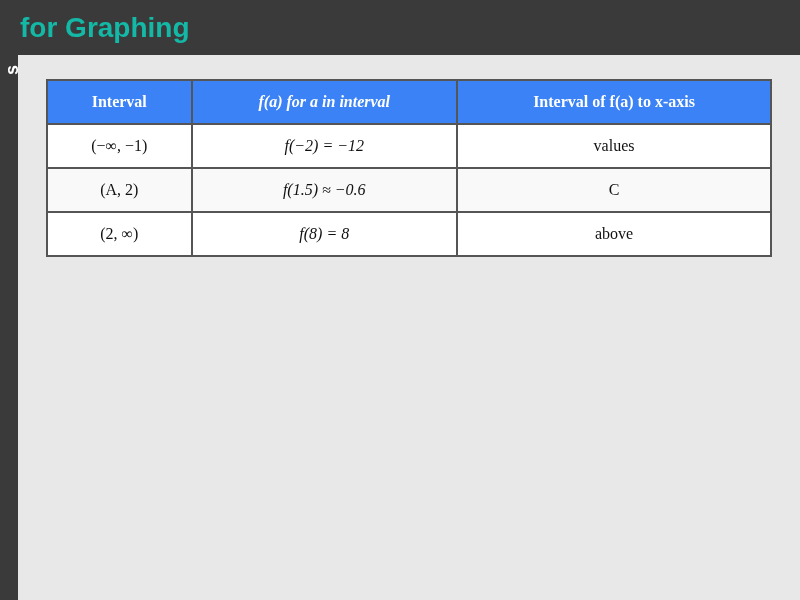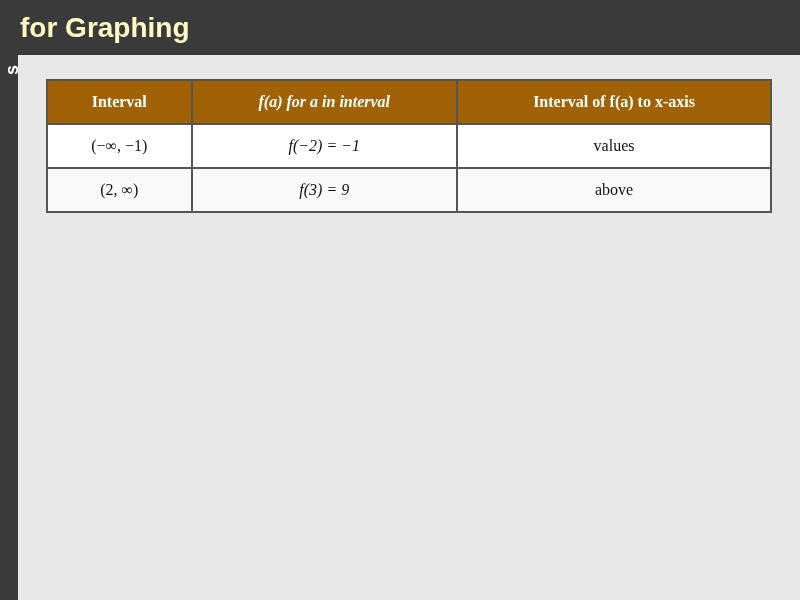--- a/index.html
+++ b/index.html
@@ -19,21 +19,21 @@
       left: 0;
       width: 100%;
       height: 55px;
       background: #3a3a3a;
       display: flex;
       align-items: center;
       padding-left: 20px;
     }
 
     .top-bar-title {
-      color: #fef9c3;
+      color: #14b8a6;
       font-size: 28px;
       font-weight: bold;
       font-family: Arial, sans-serif;
     }
 
     .sidebar {
       position: absolute;
       top: 55px;
       left: 0;
       width: 18px;
@@ -76,21 +76,21 @@
 
     th, td {
       border: 2px solid #555;
       padding: 12px 16px;
       text-align: center;
       font-size: 16px;
       color: #111;
     }
 
     thead th {
-      background: #a16207;
+      background: #3b82f6;
       color: #fff;
       font-weight: bold;
       font-size: 16px;
     }
 
     tbody tr {
       background: #fff;
     }
 
     tbody tr:nth-child(even) {
@@ -120,23 +120,28 @@
           <em><span>f(a) for a in interval</span></em>
         </th>
         <th>
           <span>Interval of f(a) to x-axis</span>
         </th>
       </tr>
     </thead>
     <tbody id="table-body">
     <tr>
           <td>(−∞, −1)</td>
-          <td><em>f(−2) = −1</em></td>
+          <td><em>f(−2) = −12</em></td>
           <td>values</td>
         </tr>
         <tr>
+          <td>(A, 2)</td>
+          <td><em>f(1.5) ≈ −0.6</em></td>
+          <td>C</td>
+        </tr>
+        <tr>
           <td>(2, ∞)</td>
-          <td><em>f(3) = 9</em></td>
+          <td><em>f(8) = 8</em></td>
           <td>above</td>
         </tr>
       </tbody>
   </table>
 </div>
 
 </body></html>

